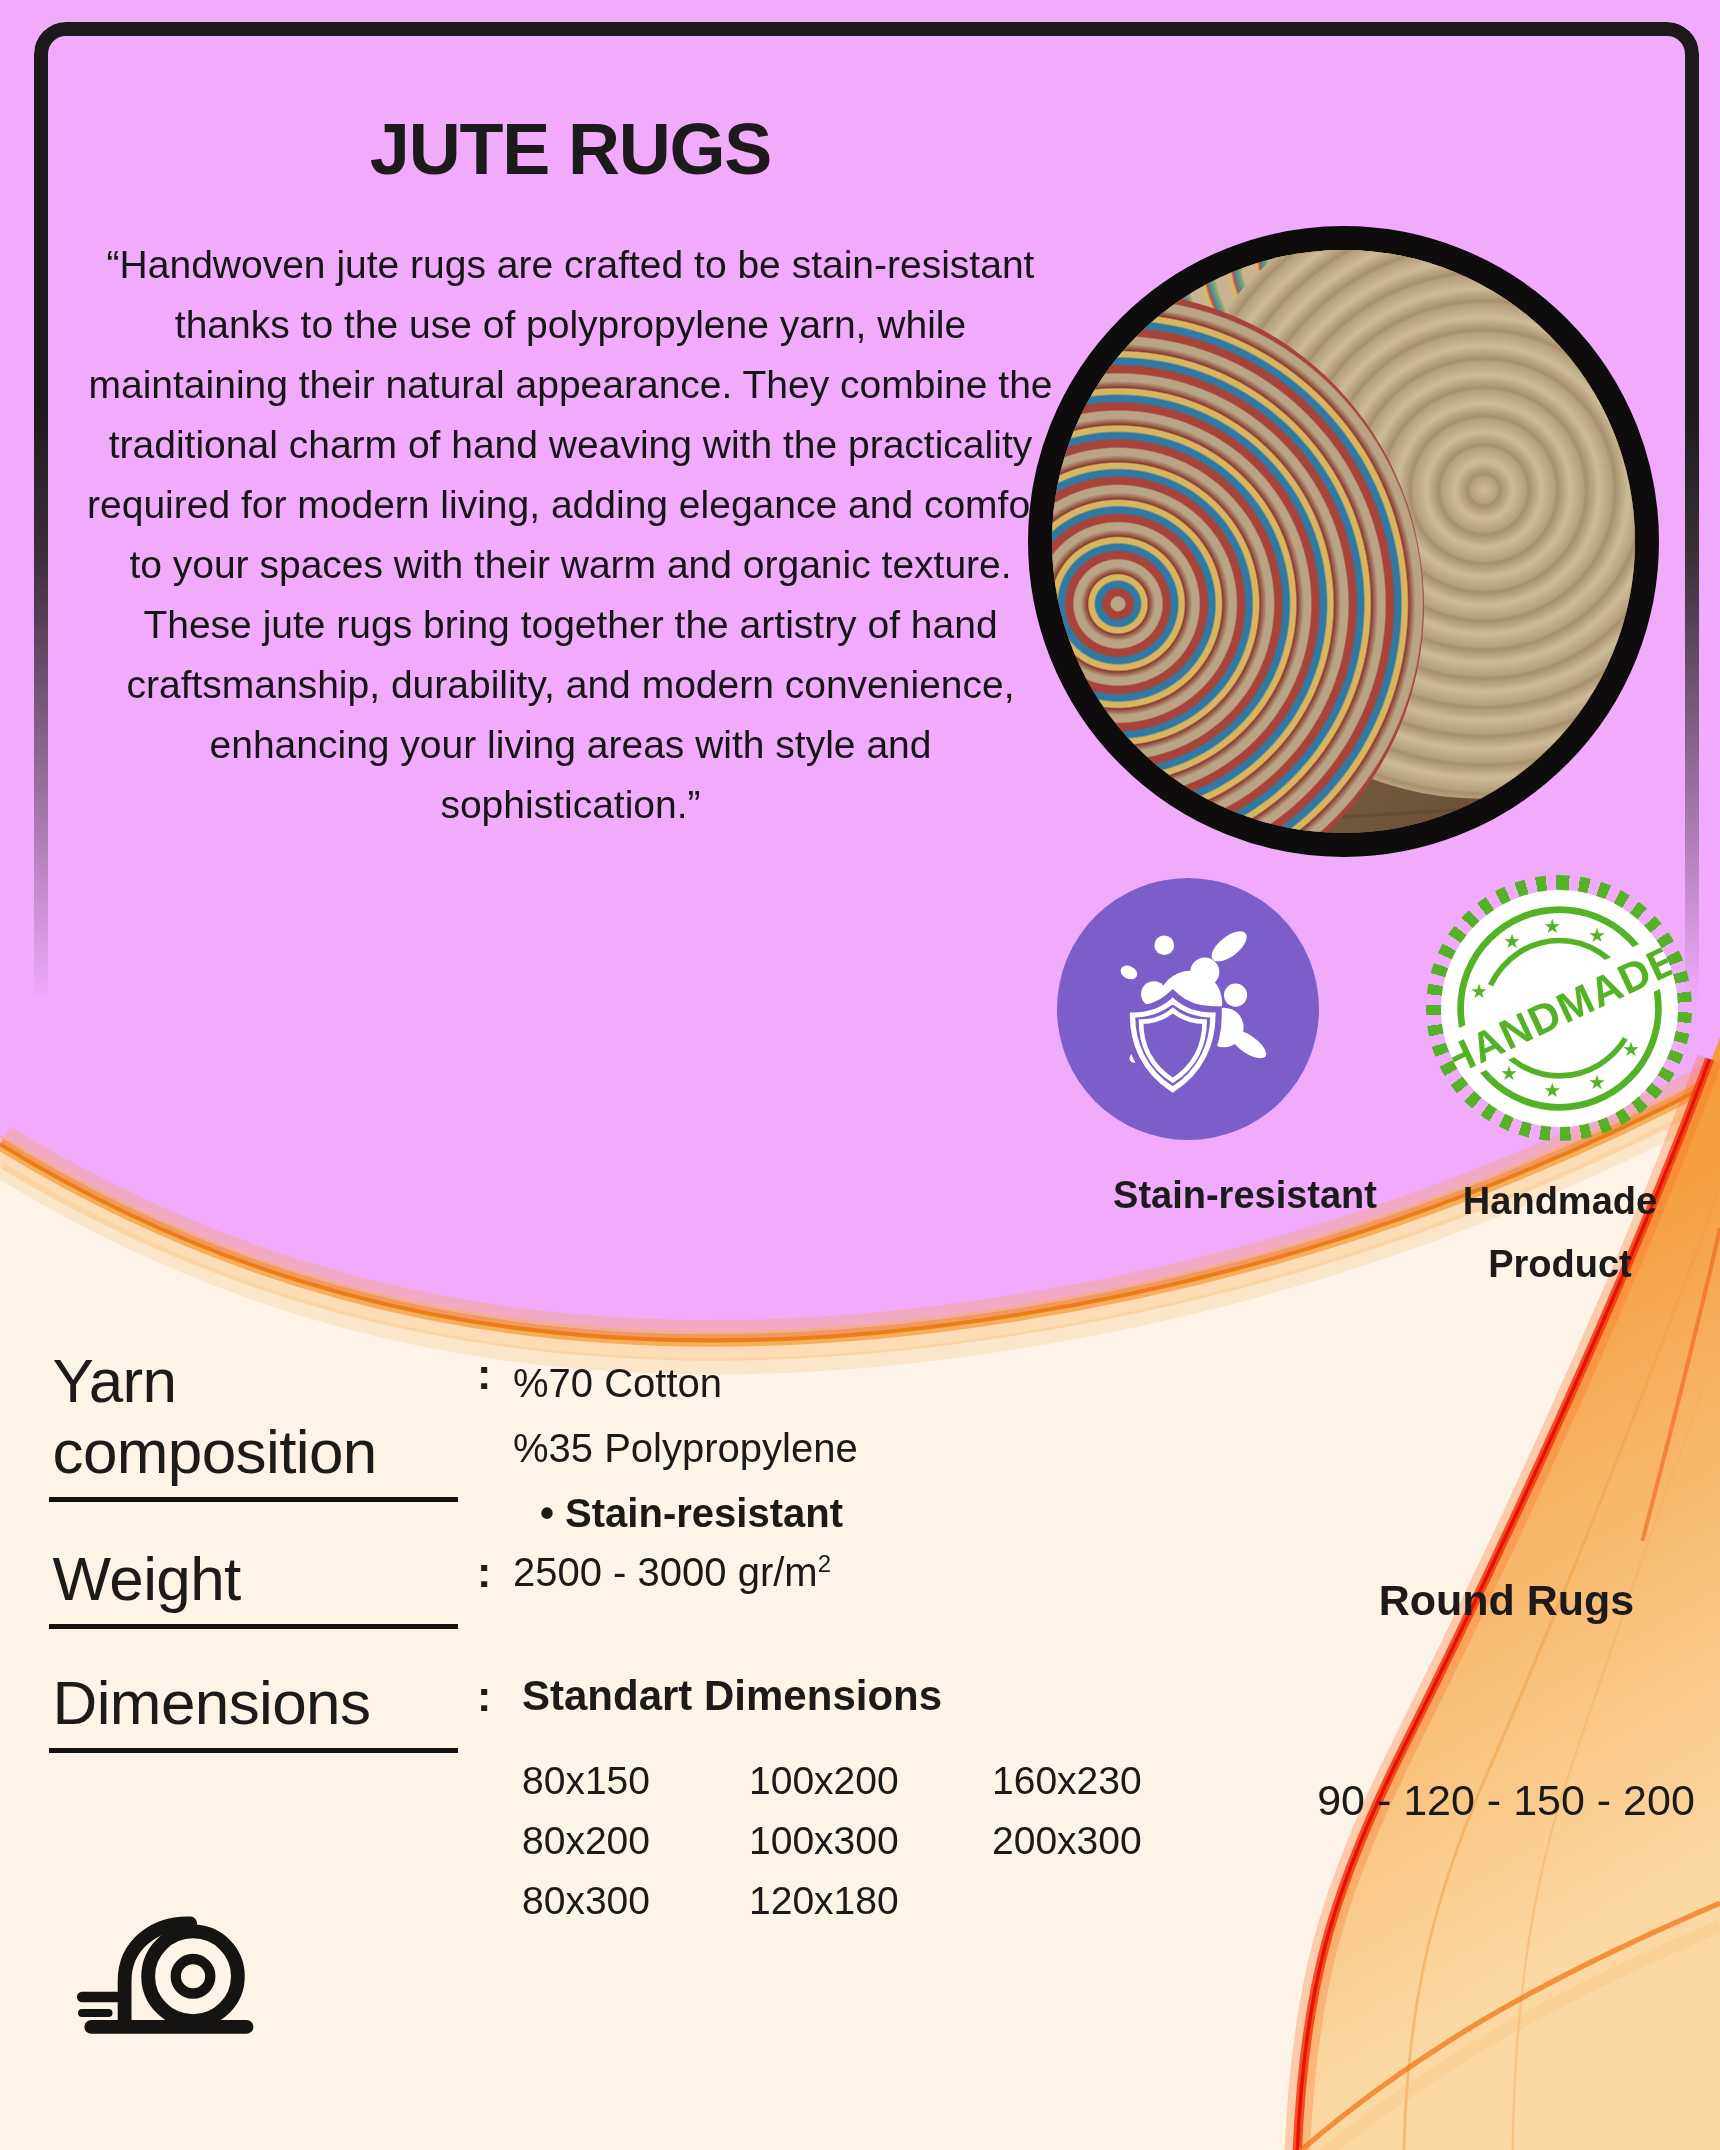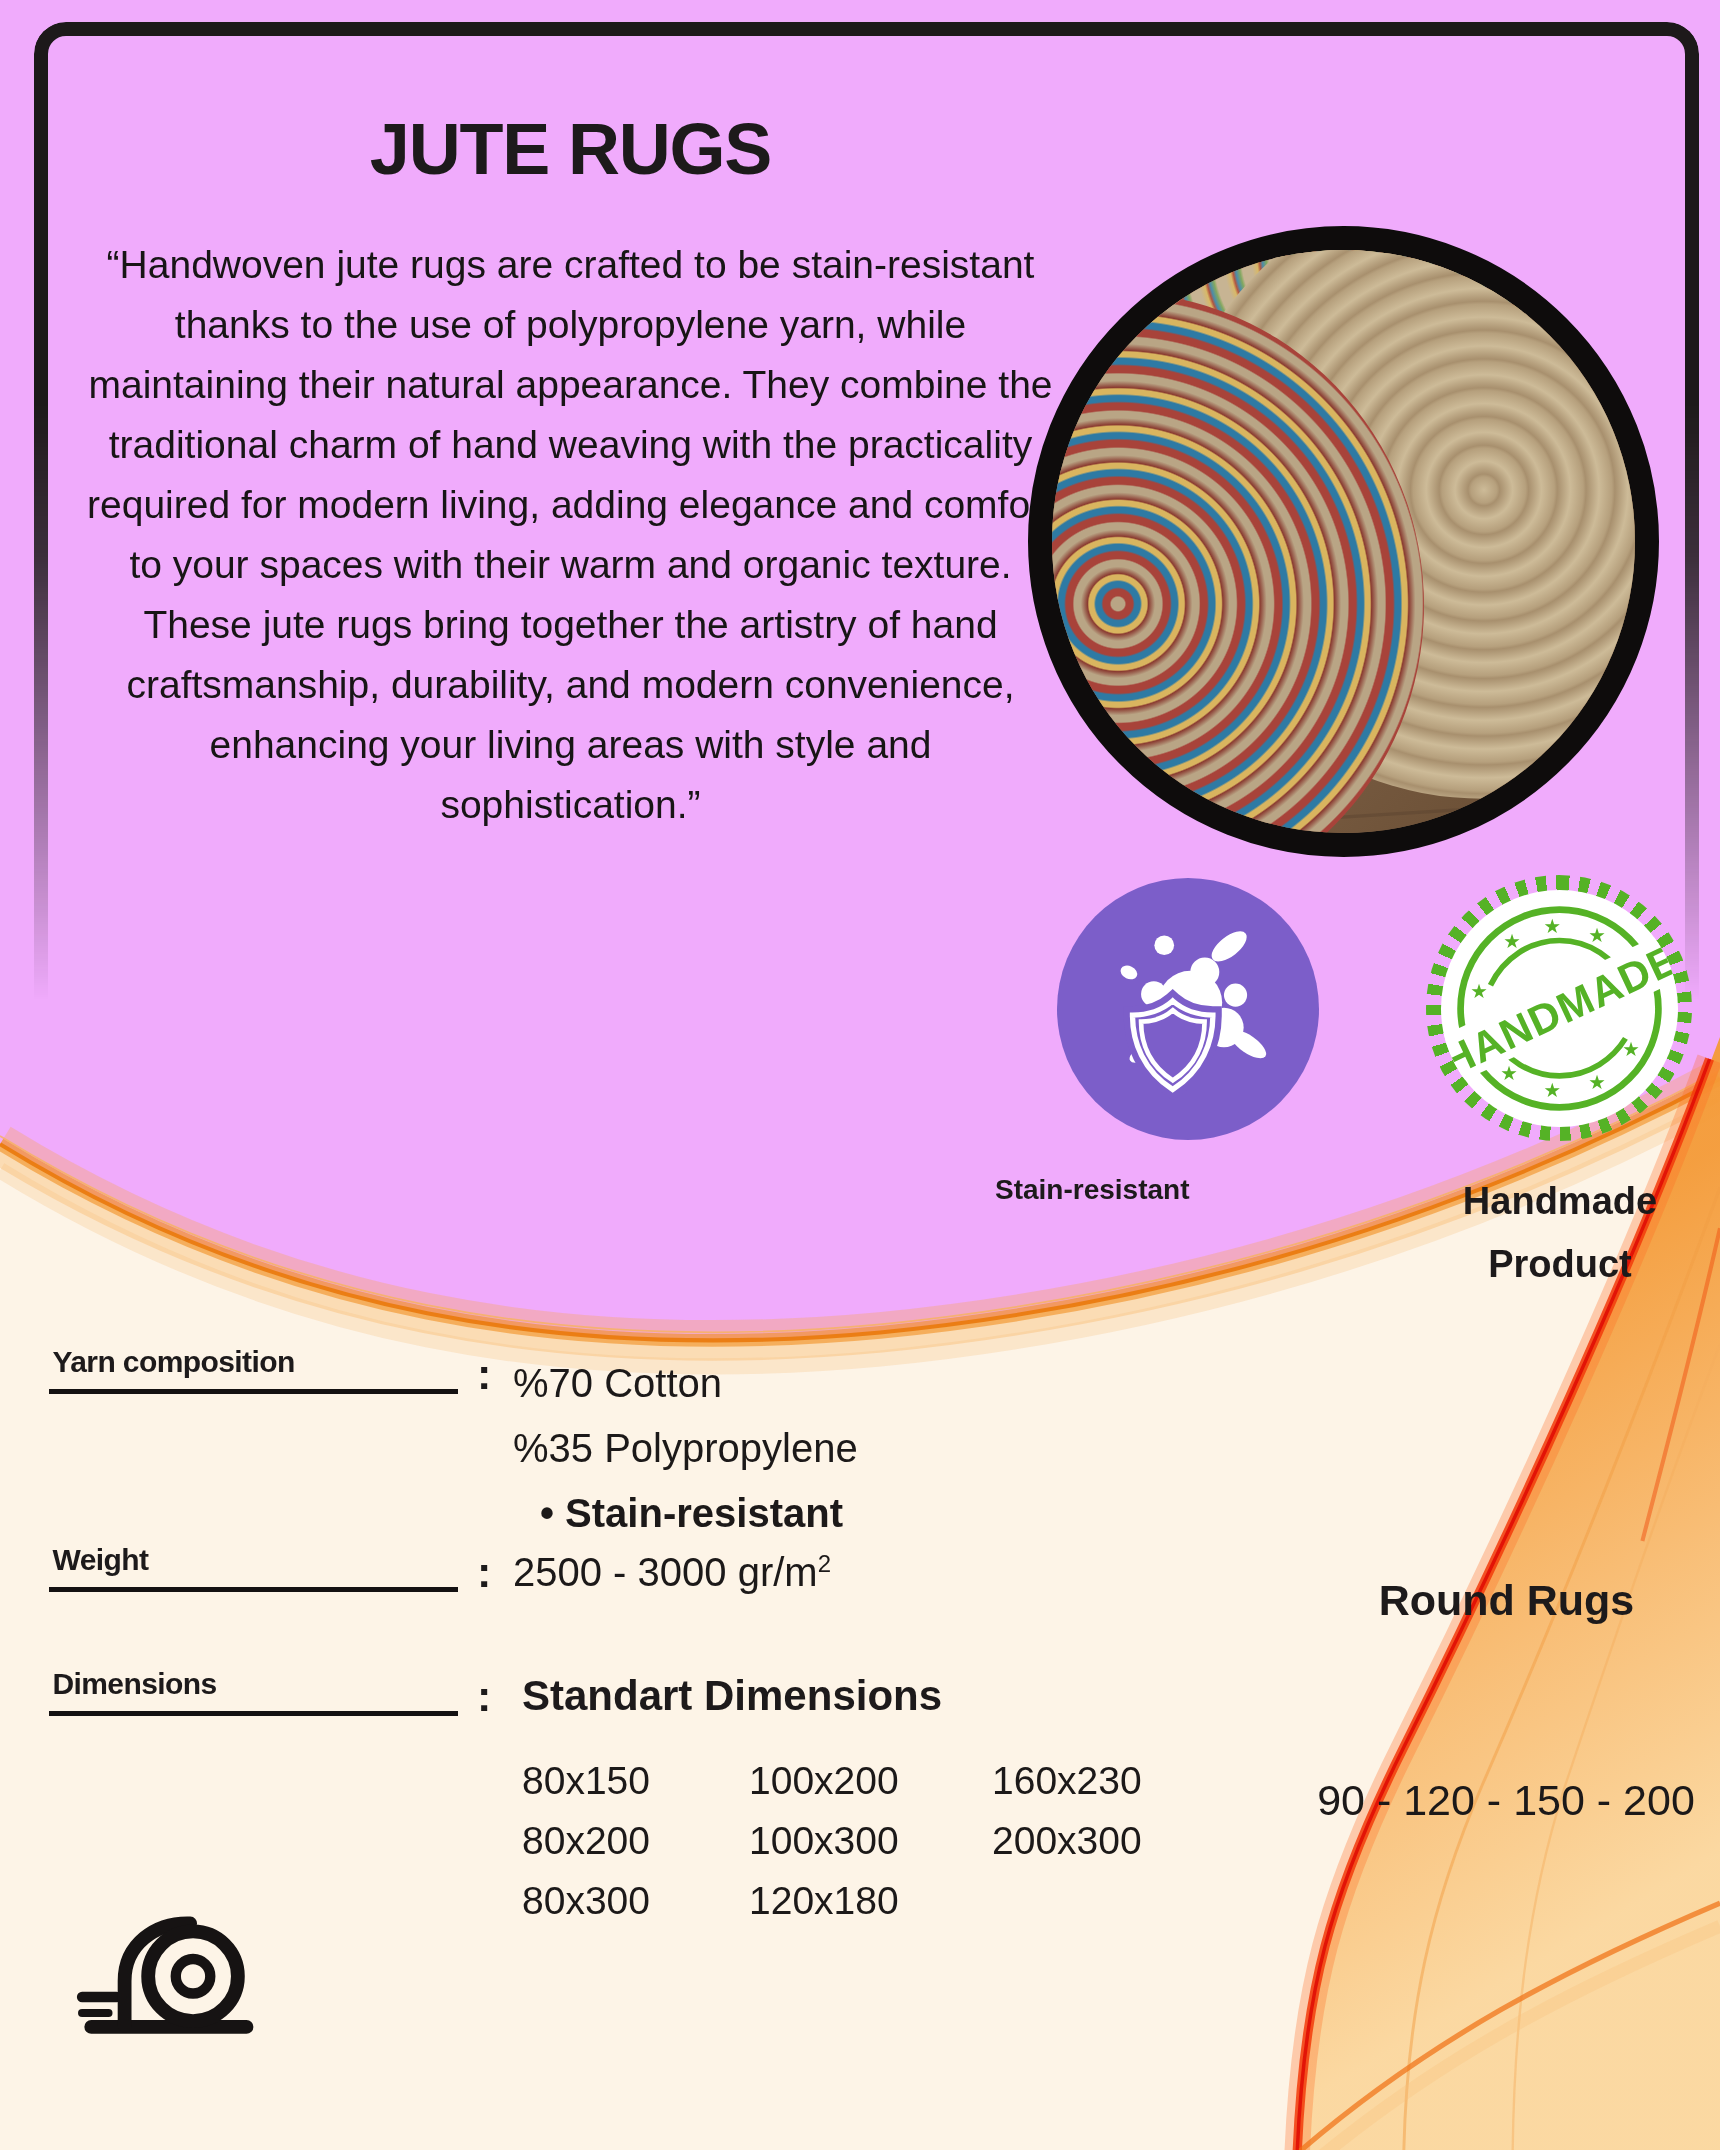--- a/index.html
+++ b/index.html
@@ -34,35 +34,35 @@
   #photo-ring{
     left:1028px;top:226px;width:631px;height:631px;box-sizing:border-box;
     border:24px solid #0e0c0c;border-radius:50%;overflow:hidden;z-index:3;background:#7e6147;
   }
   #photo-ring svg{display:block;width:100%;height:100%;}
 
   
   #stain-badge{left:1057px;top:878px;width:262px;height:262px;border-radius:50%;
     background:#7c5ec9;z-index:3;}
   #stain-badge svg{display:block;width:100%;height:100%;}
-  #stain-label{left:995px;top:1174px;width:382px;text-align:left;
-    font-size:28px;font-weight:700;z-index:3;}
+  #stain-label{left:995px;top:1174px;width:382px;text-align:right;
+    font-size:38px;font-weight:700;z-index:3;}
 
   #handmade-stamp{left:1426px;top:875px;width:266px;height:266px;border-radius:50%;z-index:3;
     background:repeating-conic-gradient(#55b226 0deg 4.6deg,rgba(0,0,0,0) 4.6deg 9.2deg);}
   #stamp-inner{left:14.5px;top:14.5px;width:237px;height:237px;border-radius:50%;
     background:#ffffff;overflow:hidden;}
   #stamp-inner svg{display:block;width:100%;height:100%;}
   #handmade-label{left:1389px;top:1170px;width:342px;text-align:center;
     font-size:38px;font-weight:700;line-height:63px;z-index:3;}
 
   
   .spec-label{
     width:409px;box-sizing:border-box;border-bottom:5.2px solid #141112;
-    padding:0 0 10.4px 3.5px;font-size:30px;font-weight:700;z-index:3;letter-spacing:-0.6px;
+    padding:0 0 10.4px 3.5px;font-size:62px;font-weight:400;z-index:3;letter-spacing:-0.6px;
   }
   .spec-colon{font-size:43px;font-weight:700;z-index:3;}
   .spec-value{font-size:40px;font-weight:400;z-index:3;color:#1c1919;}
   #yarn-label{left:49px;top:1345px;}
   #yarn-colon{left:477px;top:1350px;}
   #yarn-values{left:513px;top:1351px;line-height:65px;}
   #yarn-bullet{font-weight:700;padding-left:27px;}
   #weight-label{left:49px;top:1543px;}
   #weight-colon{left:477px;top:1548px;}
   #weight-value{left:513px;top:1550px;}

